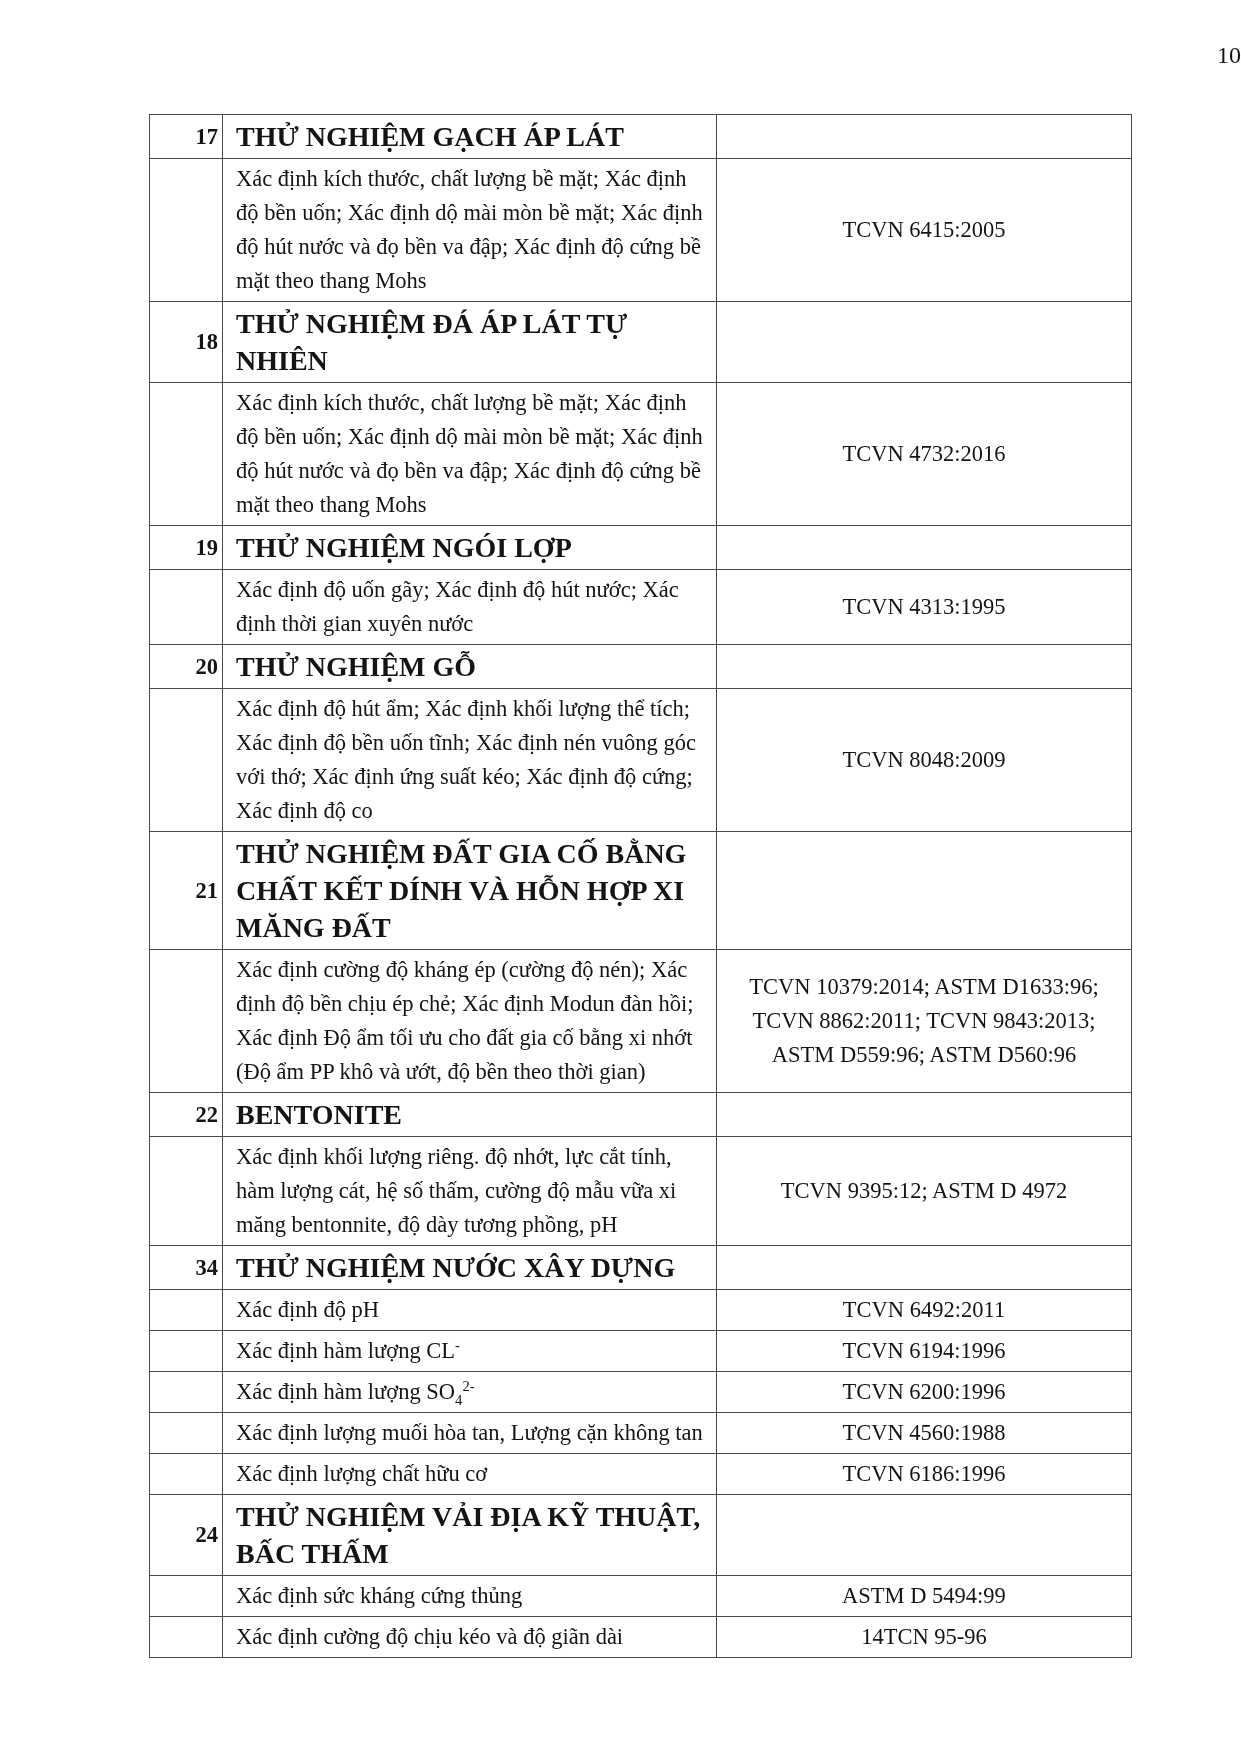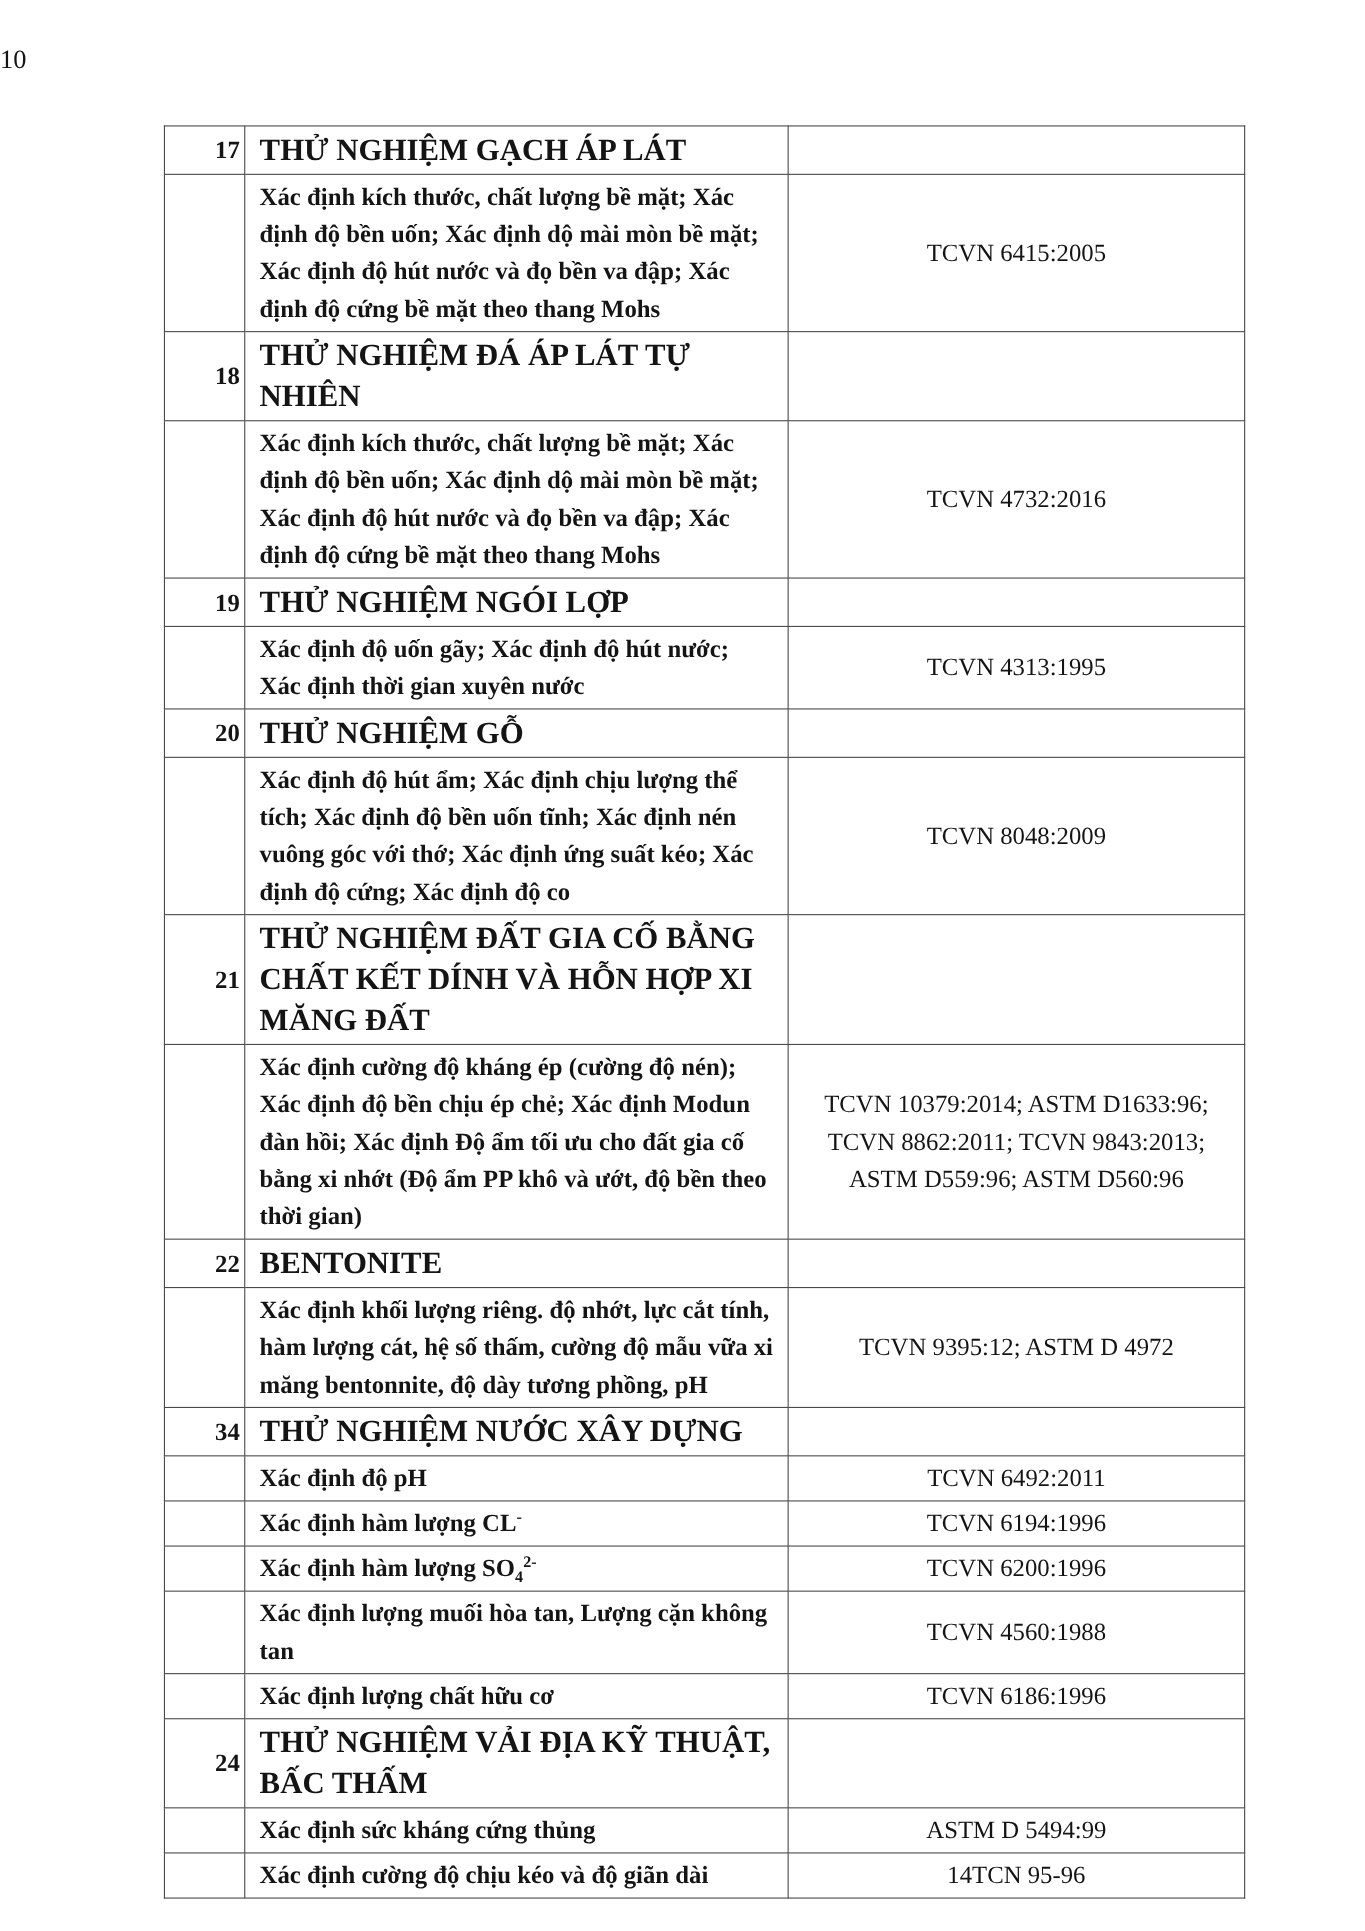--- a/index.html
+++ b/index.html
@@ -12,21 +12,21 @@
     height: 1755px;
     position: relative;
     font-family: "Liberation Serif", "DejaVu Serif", serif;
     color: #141414;
   }
   .page-number {
     position: absolute;
     top: 40px;
     left: 0;
     width: 1241px;
-    text-align: left;
+    text-align: right;
     font-size: 24px;
     line-height: 30px;
   }
   table.spec-table {
     position: absolute;
     top: 114px;
     left: 149px;
     width: 982px;
     border-collapse: collapse;
     table-layout: fixed;
@@ -43,21 +43,20 @@
     text-align: right;
     font-weight: bold;
     font-size: 23px;
     padding: 3px 4px;
   }
   td.c-desc {
     width: 494px;
     text-align: left;
     vertical-align: top;
     padding: 3px 12px 3px 13px;
-    font-weight: bold;
   }
   td.c-std {
     width: 415px;
     text-align: center;
     vertical-align: middle;
     padding: 3px 12px;
   }
   tr.section td.c-desc {
     font-weight: bold;
     font-size: 28px;
@@ -117,21 +116,21 @@
     <td class="c-desc"><span>Xác định độ uốn gãy; Xác định độ hút nước; Xác định thời gian xuyên nước</span><sub></sub><sup></sup></td>
     <td class="c-std"><span>TCVN 4313:1995</span></td>
   </tr>
       <tr class="section">
     <td class="c-num"><span>20</span></td>
     <td class="c-desc"><span>THỬ NGHIỆM GỖ</span><sub></sub><sup></sup></td>
     <td class="c-std"><span></span></td>
   </tr>
       <tr class="item">
     <td class="c-num"><span></span></td>
-    <td class="c-desc"><span>Xác định độ hút ẩm; Xác định chịu lượng thể tích; Xác định độ bền uốn tĩnh; Xác định nén vuông góc với thớ; Xác định ứng suất kéo; Xác định độ cứng; Xác định độ co</span><sub></sub><sup></sup></td>
+    <td class="c-desc"><span>Xác định độ hút ẩm; Xác định khối lượng thể tích; Xác định độ bền uốn tĩnh; Xác định nén vuông góc với thớ; Xác định ứng suất kéo; Xác định độ cứng; Xác định độ co</span><sub></sub><sup></sup></td>
     <td class="c-std"><span>TCVN 8048:2009</span></td>
   </tr>
       <tr class="section">
     <td class="c-num"><span>21</span></td>
     <td class="c-desc"><span>THỬ NGHIỆM ĐẤT GIA CỐ BẰNG CHẤT KẾT DÍNH VÀ HỖN HỢP XI MĂNG ĐẤT</span><sub></sub><sup></sup></td>
     <td class="c-std"><span></span></td>
   </tr>
       <tr class="item">
     <td class="c-num"><span></span></td>
     <td class="c-desc"><span>Xác định cường độ kháng ép (cường độ nén); Xác định độ bền chịu ép chẻ; Xác định Modun đàn hồi; Xác định Độ ẩm tối ưu cho đất gia cố bằng xi nhớt (Độ ẩm PP khô và ướt, độ bền theo thời gian)</span><sub></sub><sup></sup></td>

